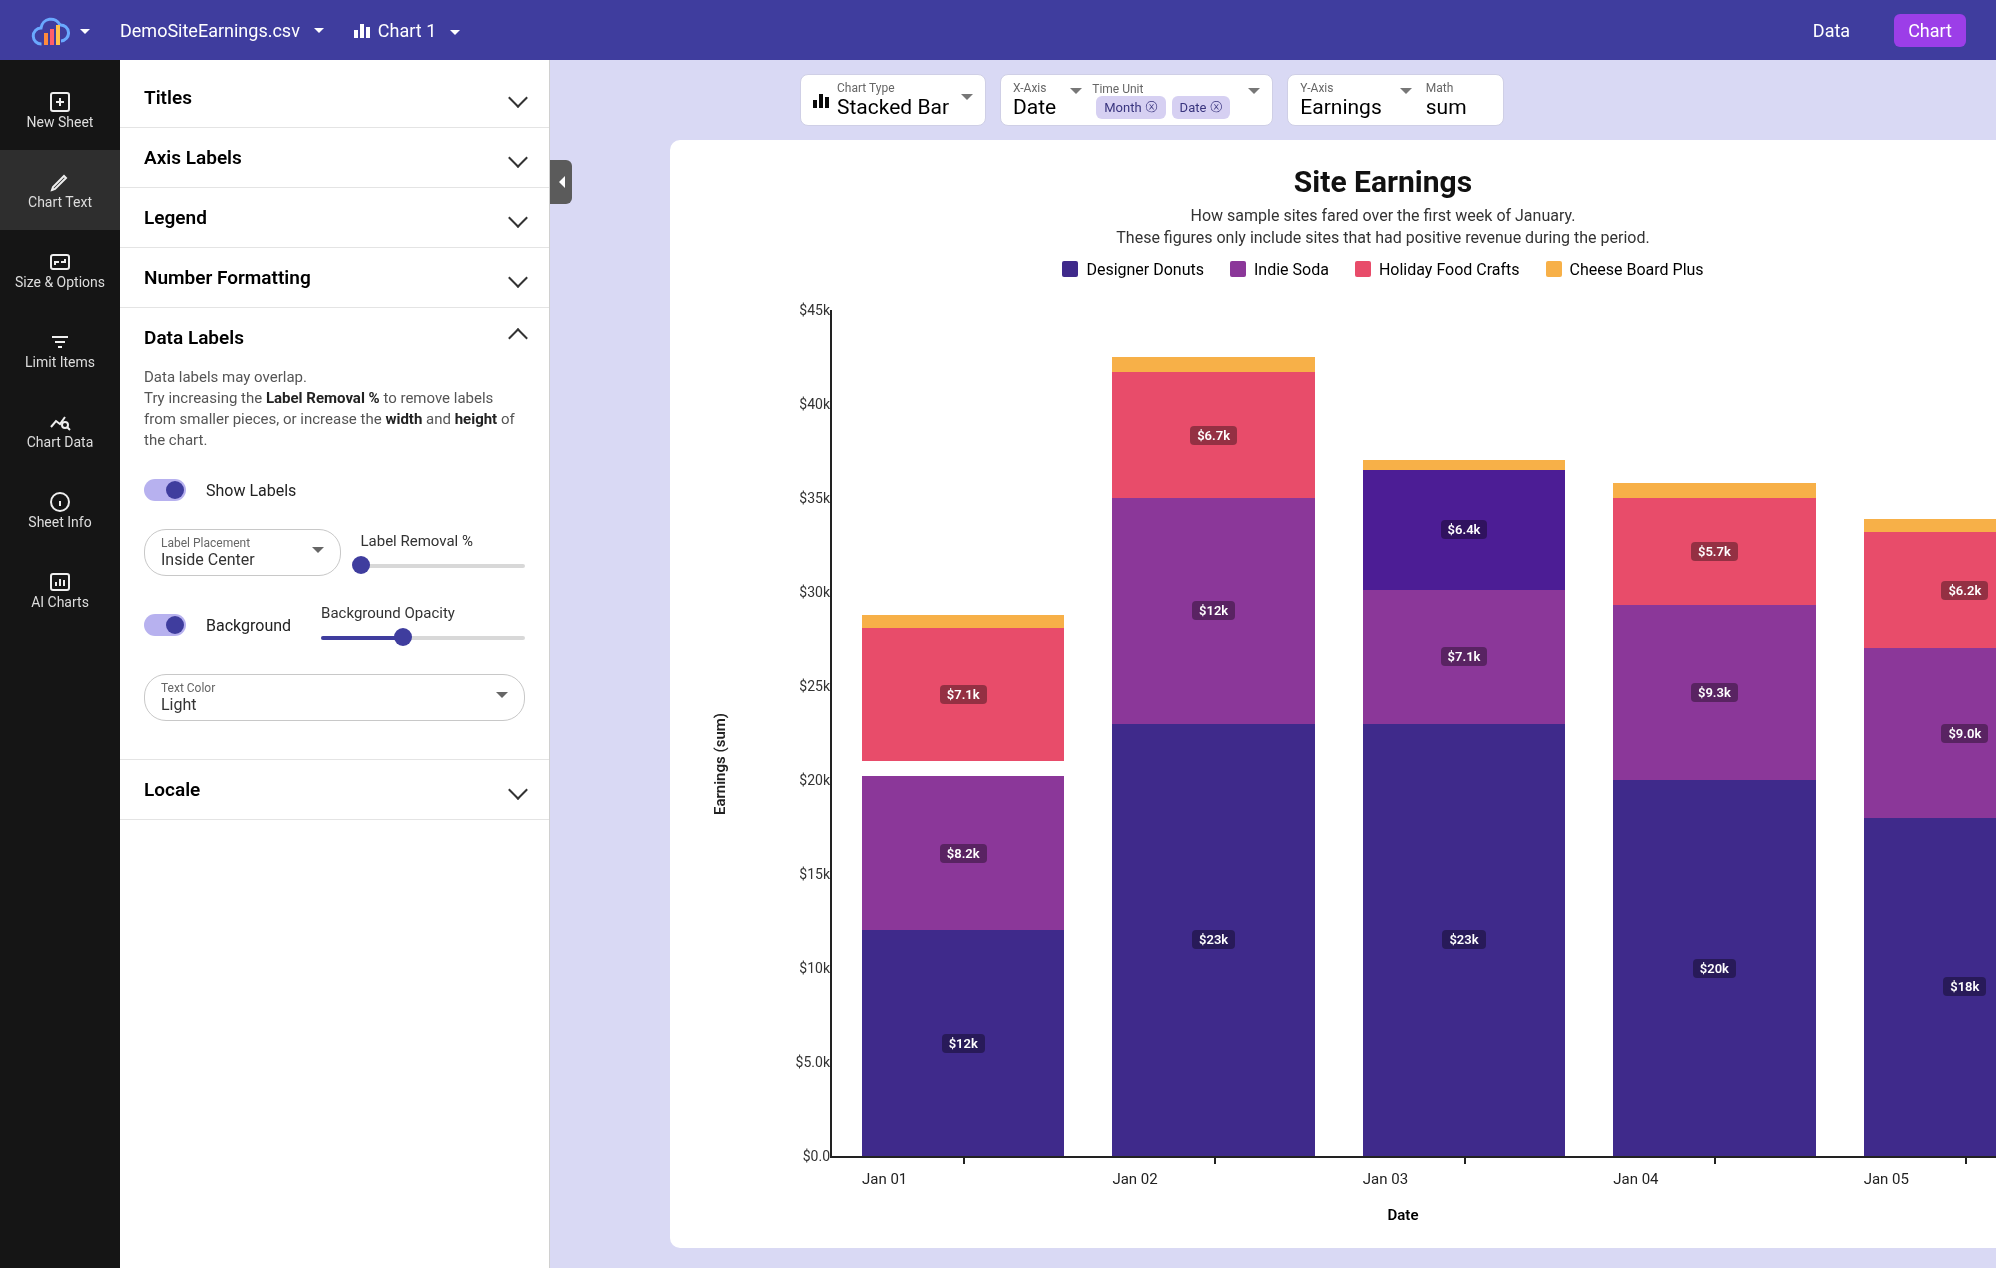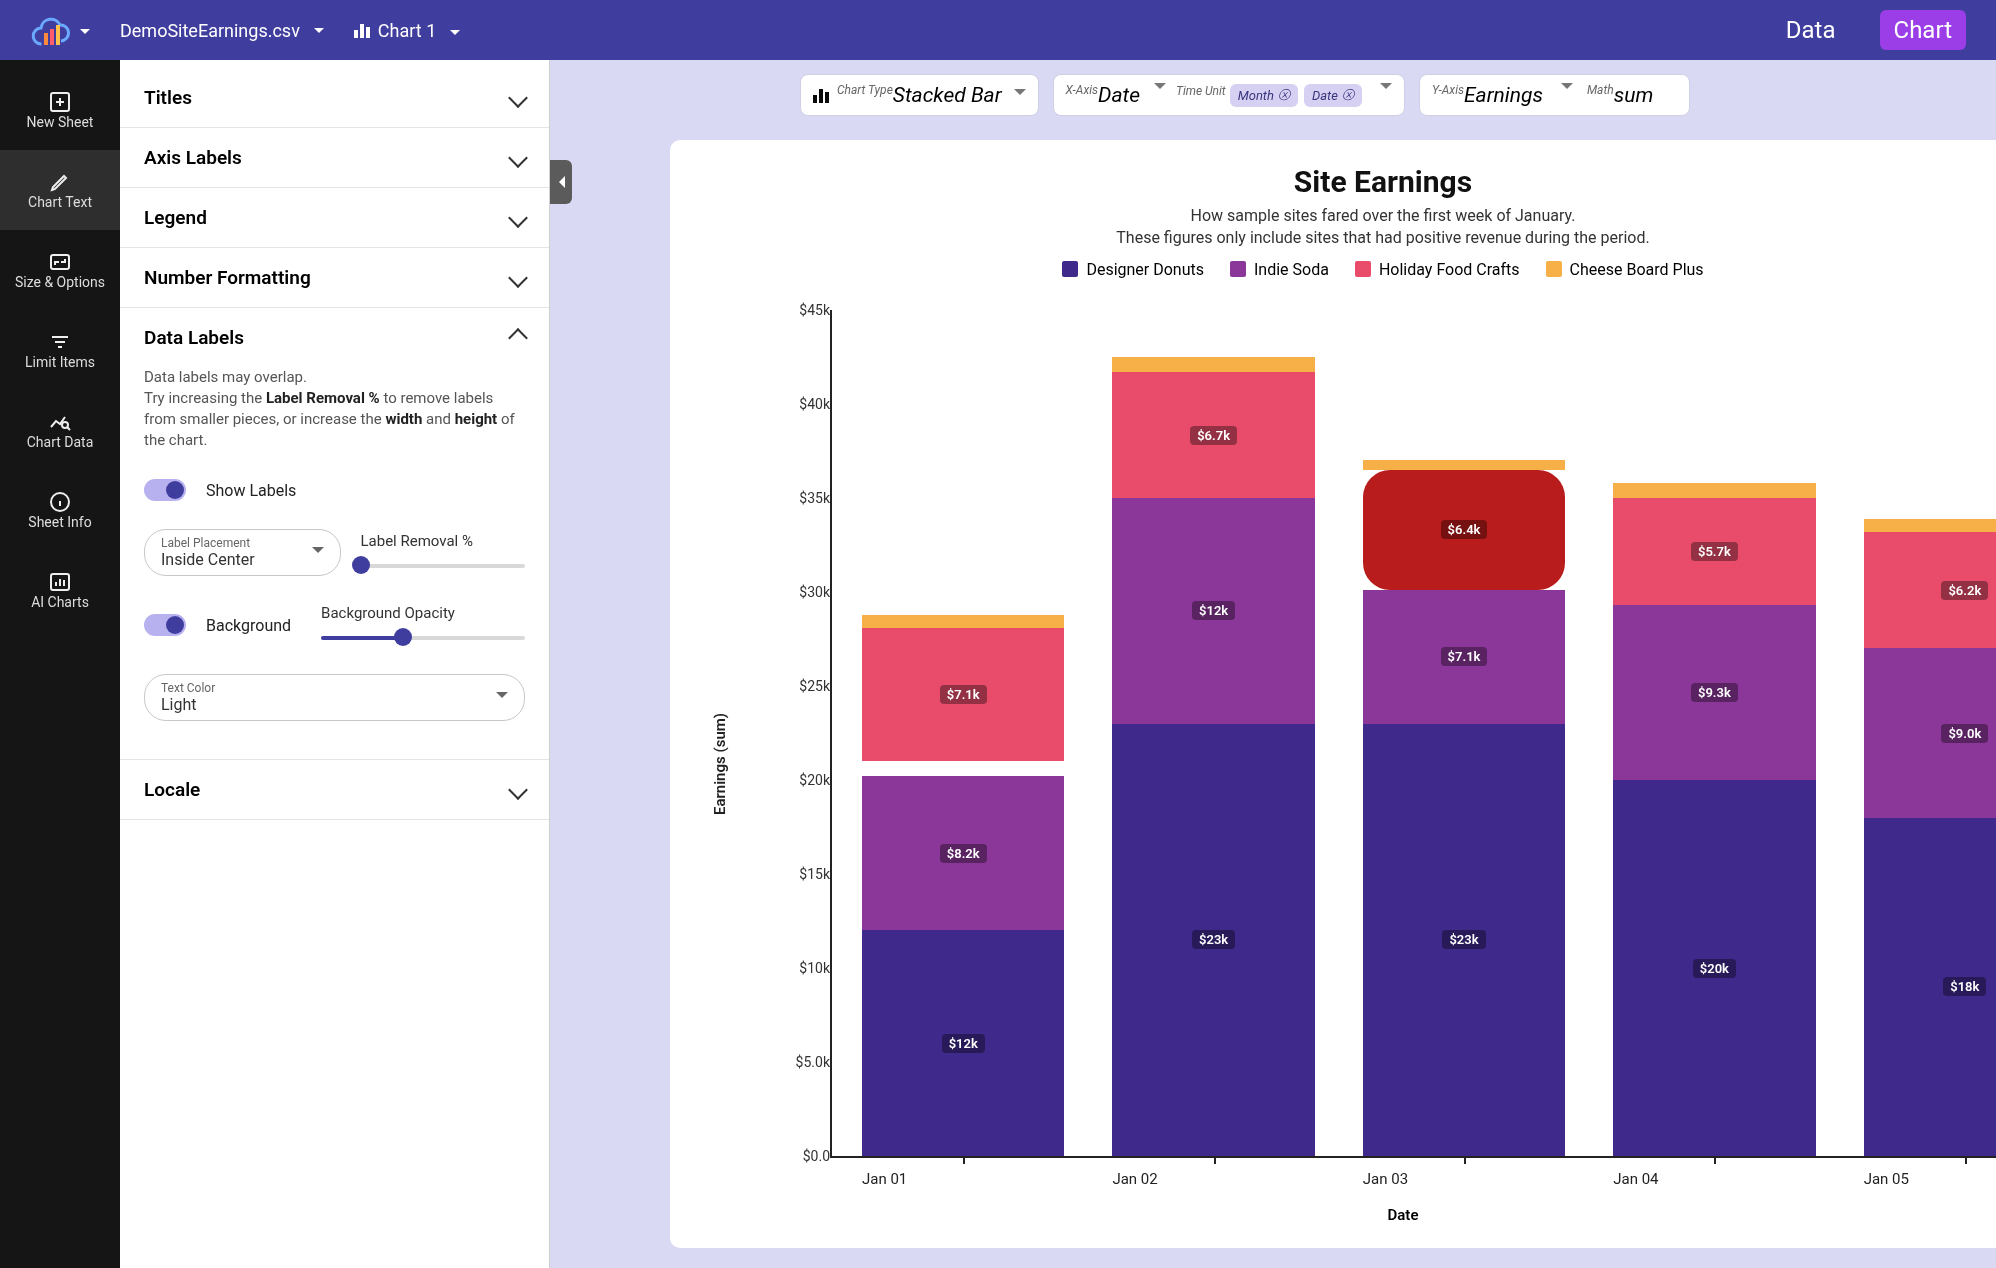--- a/index.html
+++ b/index.html
@@ -17,21 +17,21 @@
   }
   .header .logo {
     display: flex; align-items: center; gap: 4px; font-weight: 700;
   }
   .header .logo svg { width: 40px; height: 38px; }
   .header .file-selector, .header .chart-selector {
     display: flex; align-items: center; gap: 8px; cursor: pointer;
     font-size: 18px;
   }
   .header .spacer { flex: 1; }
-  .header .tabs { display: flex; gap: 30px; align-items: center; font-size: 24px; }
+  .header .tabs { display: flex; gap: 30px; align-items: center; font-size: 18px; }
   .header .tab { cursor: pointer; padding: 6px 14px; border-radius: 6px;}
   .header .tab.active { background: #9c3ee8; color: #fff; }
   .caret-down::after{content:"";display:inline-block;border:5px solid transparent;border-top-color:#fff;margin-left:6px;transform:translateY(3px);}
   .chart-icon-small{display:inline-flex;gap:2px;align-items:flex-end;height:16px;}
   .chart-icon-small span{width:4px;background:#fff;}
   .chart-icon-small span:nth-child(1){height:8px;}
   .chart-icon-small span:nth-child(2){height:14px;}
   .chart-icon-small span:nth-child(3){height:11px;}
 
   
@@ -111,21 +111,21 @@
   }
   .resize-tab::before{content:"";width:0;height:0;border:6px solid transparent;border-right-color:#fff;transform:translateX(-2px);}
   
   .config-row {
     position:absolute;top:14px;left:250px;right:-100px;display:flex;gap:14px;
   }
   .cfg {
     background:#fff;border:1px solid #cfcfe6;border-radius:8px;padding:6px 36px 6px 12px;display:flex;align-items:center;gap:8px;position:relative;min-height:42px;
   }
   .cfg .sel-caret{position:absolute;right:12px;top:50%;transform:translateY(-50%);width:0;height:0;border:6px solid transparent;border-top-color:#777;}
-  .cfg-col{display:flex;flex-direction:row;font-style:italic;}
+  .cfg-col{display:flex;flex-direction:column;}
   .cfg-col .cfg-label{font-size:12px;color:#666;}
   .cfg-col .cfg-value{font-size:21px;color:#000000;}
   .cfg-chiprow{display:flex;gap:6px;margin-left:4px;}
   .chip{background:#d6d0f2;border-radius:6px;padding:3px 8px;font-size:13px;color:#3a357f;display:flex;align-items:center;gap:4px;}
   .chip .x{font-size:12px;}
 
   
   .chart-card{
     position:absolute;top:80px;left:120px;right:-100px;bottom:20px;background:#fff;border-radius:10px;
     padding:20px 20px 20px 20px;
@@ -440,21 +440,21 @@
                 <div class="xtickmark"></div>
                 <div class="xcat">Jan 02</div>
               </div>
               <div class="barcol">
                 <div class="seg" style="height: 51.1111%; background: rgb(63, 42, 139);">
                   <span class="seg-label">$23k</span>
                 </div>
                 <div class="seg" style="height: 15.7778%; background: rgb(139, 55, 153);">
                   <span class="seg-label">$7.1k</span>
                 </div>
-                <div class="seg" style="height: 14.2222%; background: #b91c1c; border-radius: 27px;">
+                <div class="seg" style="height: 14.2222%; background: #4c1d95;">
                   <span class="seg-label">$6.4k</span>
                 </div>
                 <div class="seg" style="height: 1.11111%; background: rgb(247, 176, 72);"></div>
                 <div class="xtickmark"></div>
                 <div class="xcat">Jan 03</div>
               </div>
               <div class="barcol">
                 <div class="seg" style="height: 44.4444%; background: rgb(63, 42, 139);">
                   <span class="seg-label">$20k</span>
                 </div>

